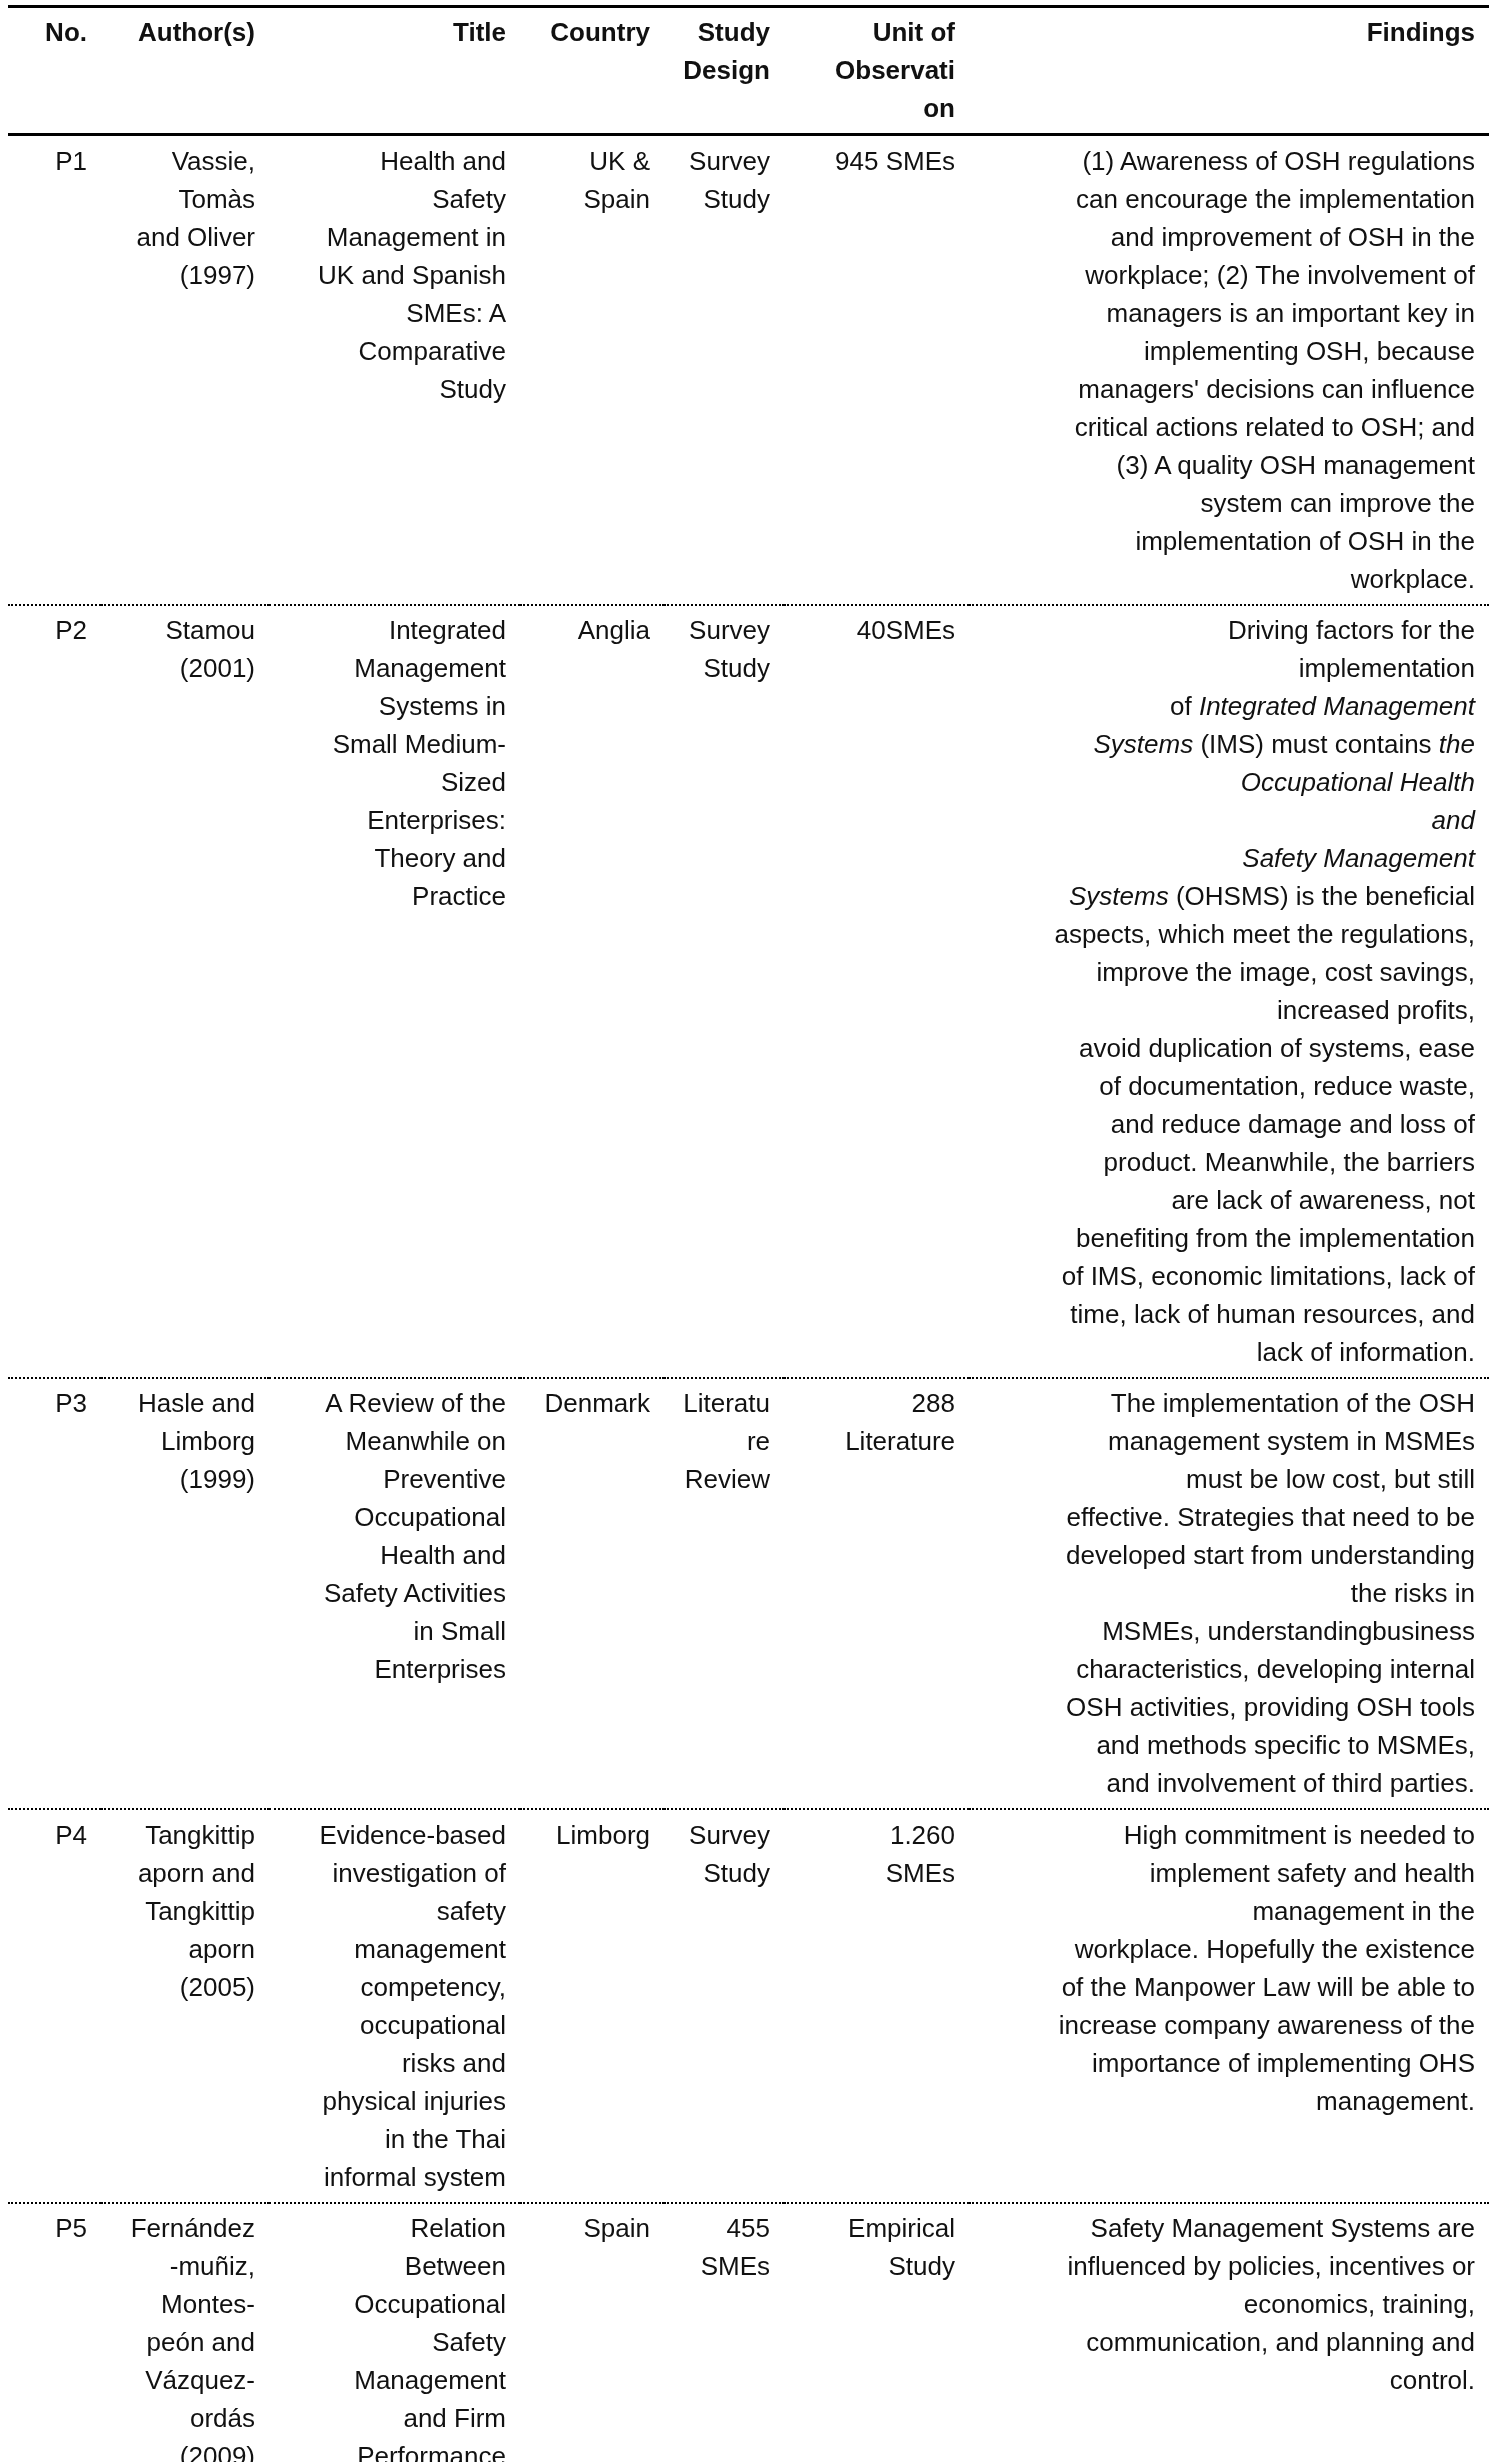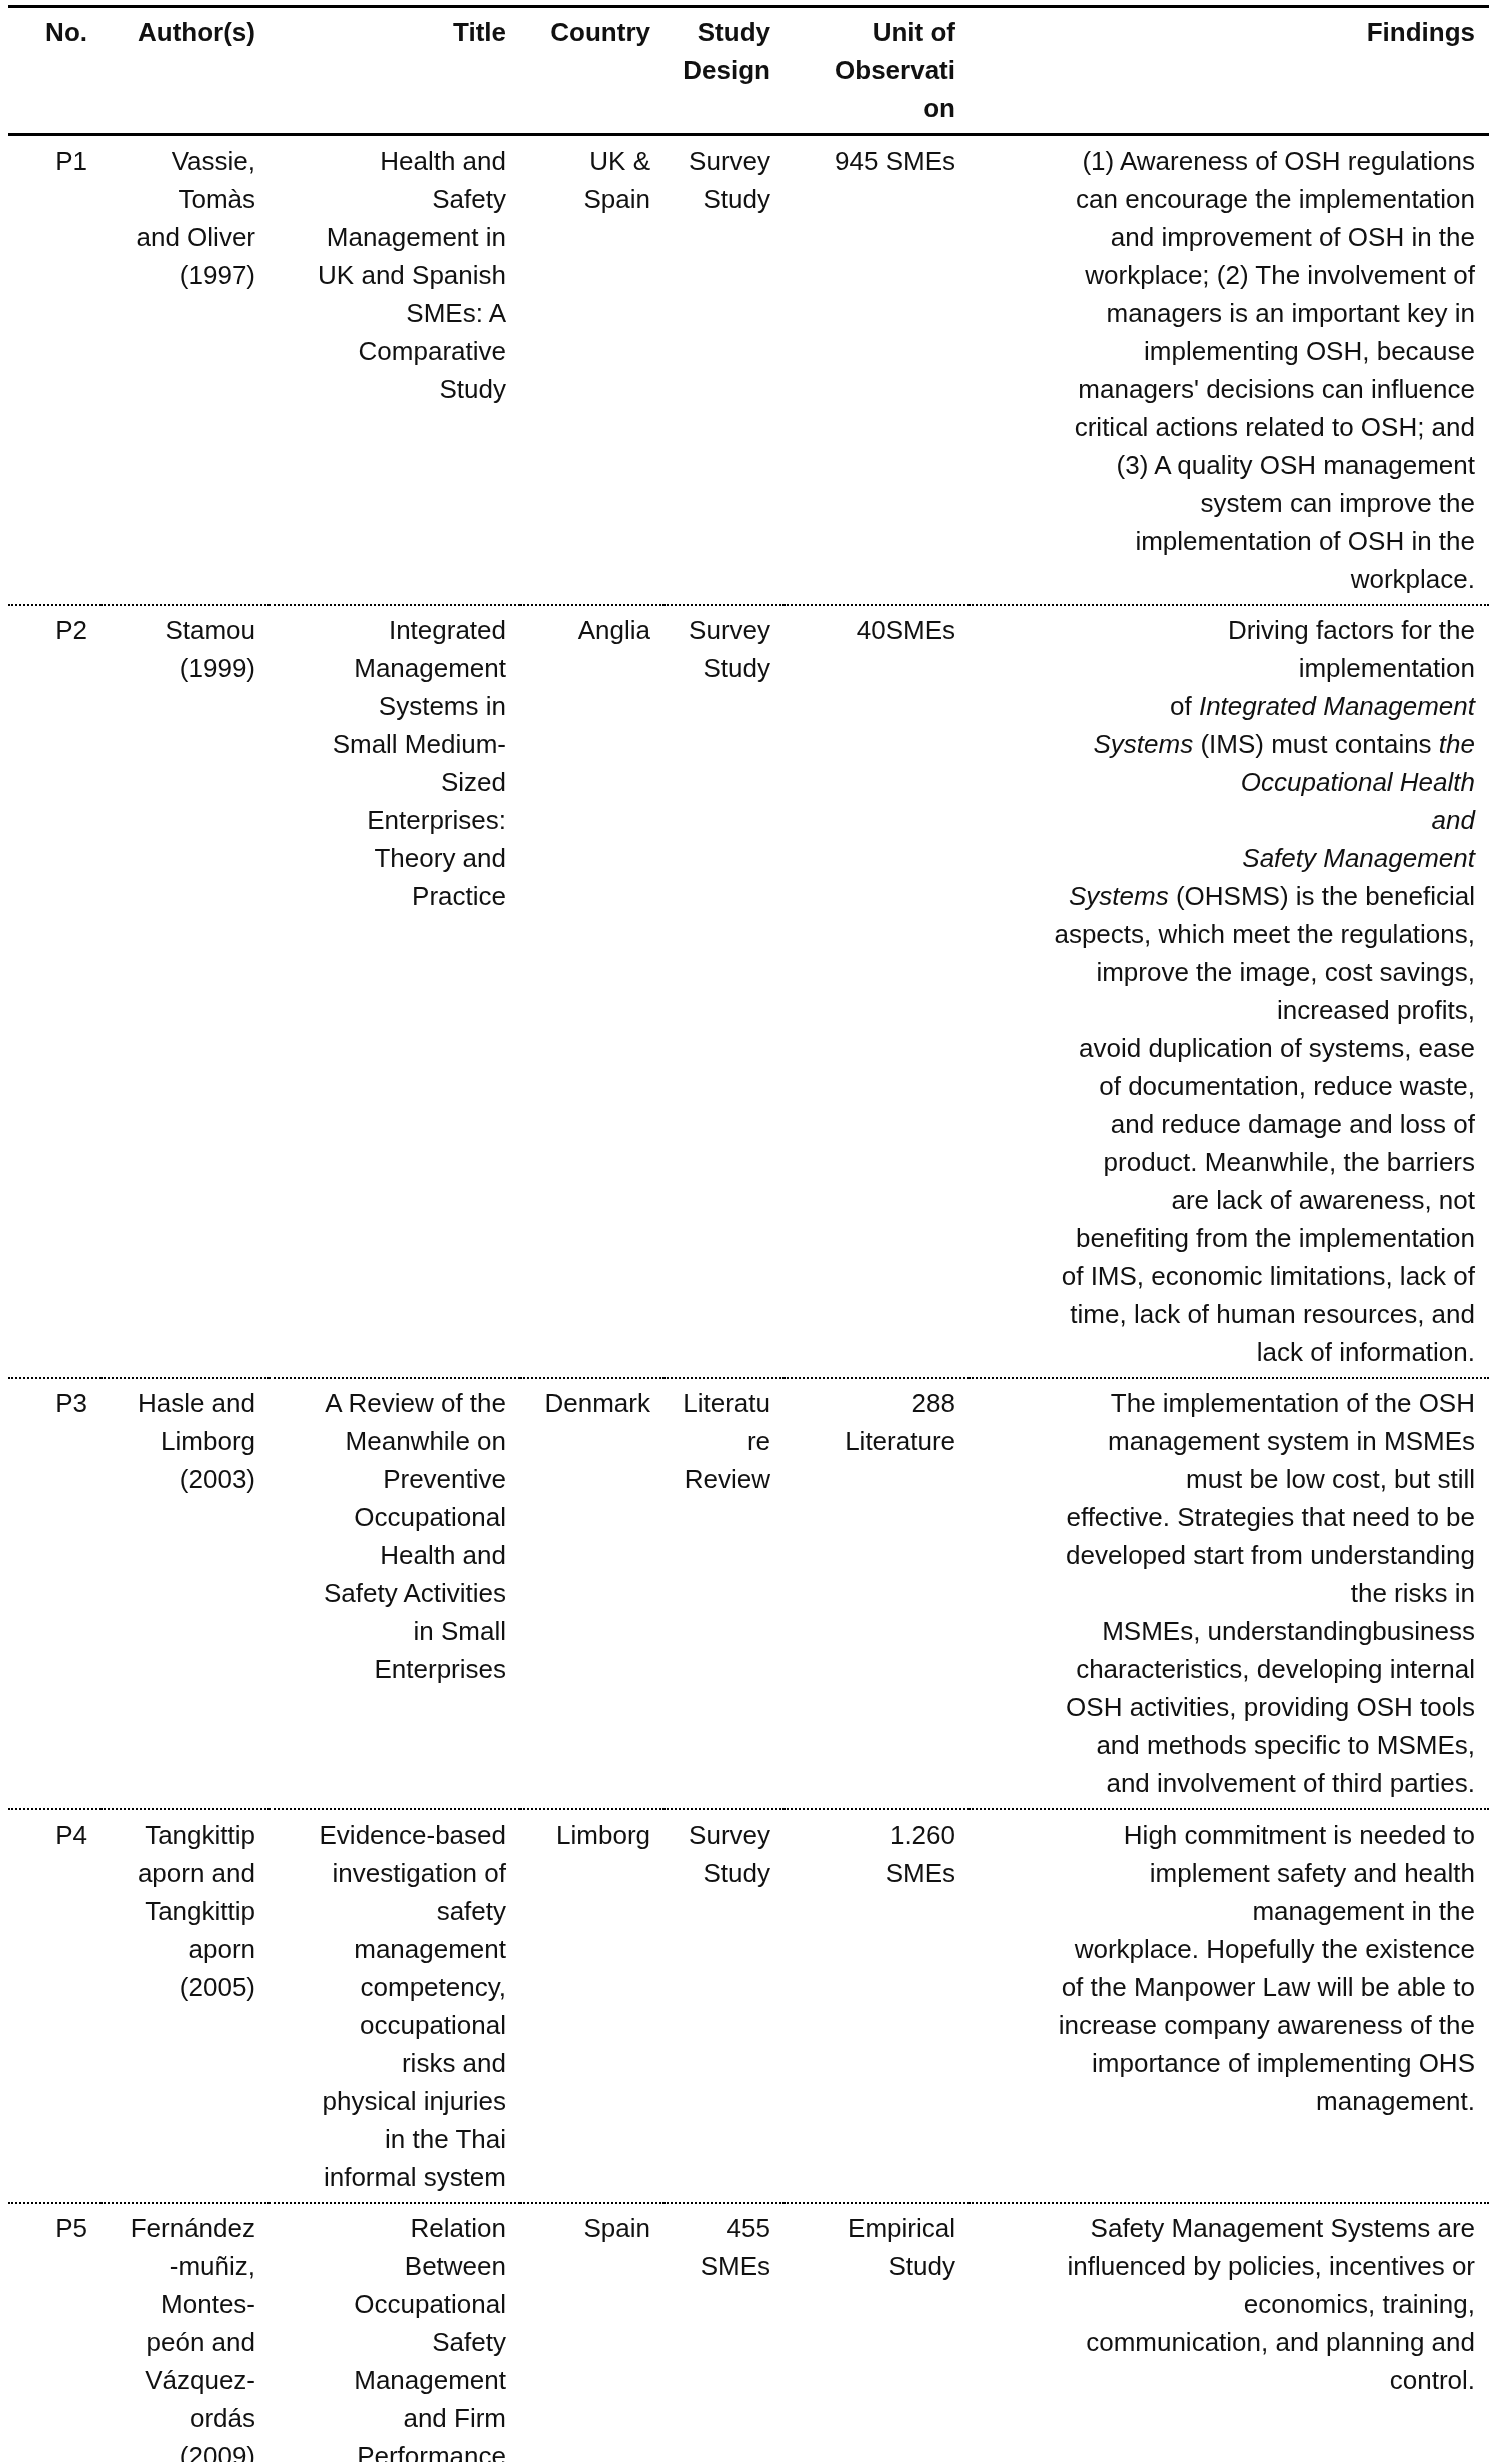--- a/index.html
+++ b/index.html
@@ -102,21 +102,21 @@
 managers' decisions can influence
 critical actions related to OSH; and
 (3) A quality OSH management
 system can improve the
 implementation of OSH in the
 workplace.</span></td>
         </tr>
         <tr>
           <td class="col-no">P2</td>
           <td class="col-authors">Stamou
-(1999)</td>
+(2001)</td>
           <td class="col-title">Integrated
 Management
 Systems in
 Small Medium-
 Sized
 Enterprises:
 Theory and
 Practice</td>
           <td class="col-country">Anglia</td>
           <td class="col-design">Survey
@@ -140,21 +140,21 @@
 are lack of awareness, not
 benefiting from the implementation
 of IMS, economic limitations, lack of
 time, lack of human resources, and
 lack of information.</span></td>
         </tr>
         <tr>
           <td class="col-no">P3</td>
           <td class="col-authors">Hasle and
 Limborg
-(2003)</td>
+(1999)</td>
           <td class="col-title">A Review of the
 Meanwhile on
 Preventive
 Occupational
 Health and
 Safety Activities
 in Small
 Enterprises</td>
           <td class="col-country">Denmark</td>
           <td class="col-design">Literatu

